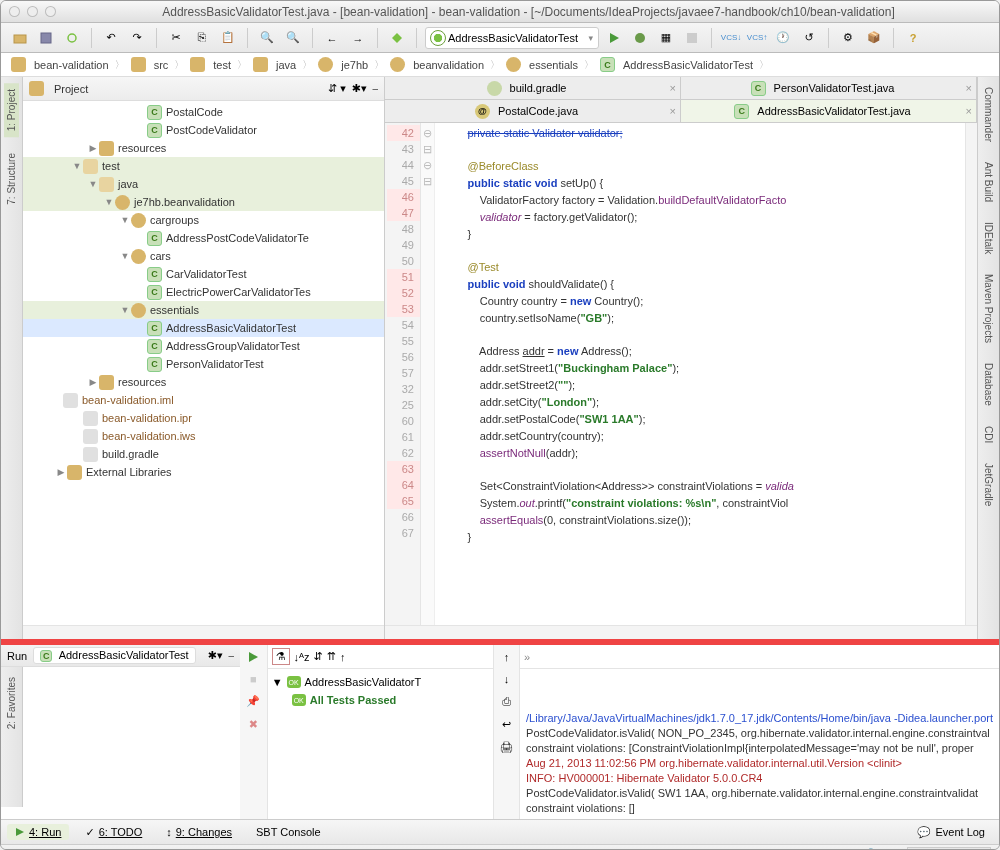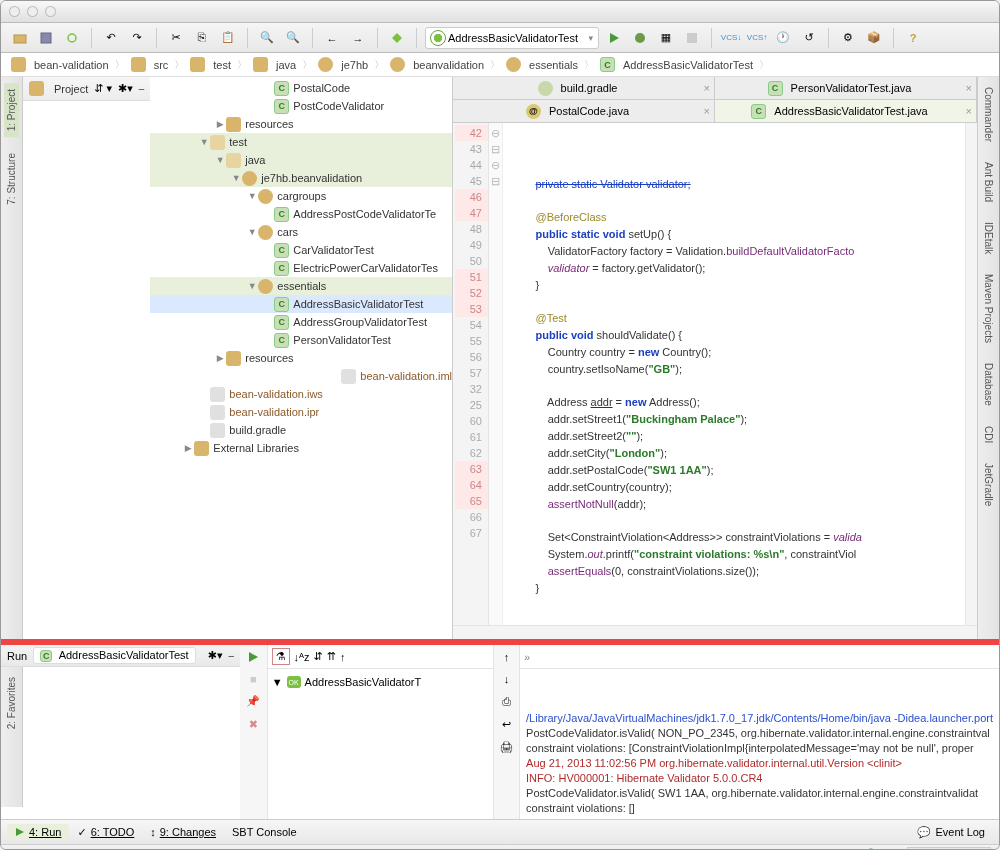--- a/index.html
+++ b/index.html
@@ -15,21 +15,21 @@
 .runcfg::before { content:""; position:absolute; left:4px; width:14px; height:14px; background:radial-gradient(circle,#7ac142 40%,transparent 45%); border:1px solid #6a9f3a; border-radius:50%; }
 .runcfg::after { content:"▾"; position:absolute; right:5px; color:#888; font-size:9px; }
 .breadcrumb { height:24px; background:#fff; border-bottom:1px solid #ddd; display:flex; align-items:center; padding:0 6px; gap:2px; overflow:hidden; }
 .crumb { display:flex; align-items:center; gap:4px; padding:0 4px; color:#444; white-space:nowrap; }
 .chev { color:#aaa; font-size:10px; }
 .mainarea { display:flex; height:562px; }
 .leftgutter,.rightgutter { width:22px; background:linear-gradient(90deg,#eee,#e3e3e3); border-right:1px solid #ccc; display:flex; flex-direction:column; align-items:center; padding-top:6px; gap:12px; }
 .rightgutter { border-right:none; border-left:1px solid #ccc; }
 .vtab { writing-mode:vertical-rl; transform:rotate(180deg); font-size:10px; color:#555; cursor:pointer; padding:4px 0; }
 .rightgutter .vtab { transform:none; }
-.projpanel { width:430px; background:#fff; border-right:1px solid #ccc; display:flex; flex-direction:row; }
+.projpanel { width:362px; background:#fff; border-right:1px solid #ccc; display:flex; flex-direction:column; }
 .panelhdr { height:24px; background:linear-gradient(#f6f6f6,#ececec); border-bottom:1px solid #ddd; display:flex; align-items:center; padding:0 6px; gap:6px; }
 .phlabel { flex:1; color:#333; }
 .tree { flex:1; overflow:auto; padding:2px 0; }
 .tnode { display:flex; align-items:center; height:18px; padding-left:4px; white-space:nowrap; }
 .tnode.sel { background:#dbe9ff; }
 .tnode.hi { background:#e8f0dc; }
 .arrow { width:12px; display:inline-block; text-align:center; color:#888; font-size:9px; }
 .ticon { width:15px; height:15px; margin-right:4px; display:inline-flex; align-items:center; justify-content:center; border-radius:3px; font-size:9px; font-weight:bold; }
 .ic-folder { background:#d8b56a; } .ic-folder-o { background:#e8d4a0; }
 .ic-pkg { background:#d8b56a; border-radius:50%; }
@@ -39,55 +39,56 @@
 .tlabel.brown { color:#8a5a2a; }
 .editor { flex:1; display:flex; flex-direction:column; background:#fff; min-width:0; }
 .tabsrow { height:23px; display:flex; border-bottom:1px solid #ccc; background:#ededed; }
 .etab { flex:1; display:flex; align-items:center; justify-content:center; gap:4px; border-right:1px solid #ccc; position:relative; padding:0 18px 0 6px; background:#ededed; font-size:11px; }
 .etab.active { background:#f0f5e8; }
 .etab .close { position:absolute; right:4px; color:#999; font-size:11px; }
 .codewrap { flex:1; display:flex; overflow:hidden; position:relative; }
 .gutter { width:36px; background:#f4f4f4; border-right:1px solid #e5e5e5; text-align:right; padding:2px 6px 2px 2px; font-family:Menlo,Consolas,monospace; font-size:11px; color:#aaa; line-height:16px; }
 .gutter .g42,.gutter .g46,.gutter .g47,.gutter .g51,.gutter .g52,.gutter .g53,.gutter .g63,.gutter .g64,.gutter .g65 { background:#ffe8e8; color:#c88; margin-right:-6px; padding-right:6px; }
 .foldcol { width:14px; background:#fafafa; border-right:1px solid #eee; line-height:16px; font-size:9px; color:#bbb; text-align:center; padding-top:2px; }
-.code { flex:1; font-family:Menlo,Consolas,monospace; font-size:11px; line-height:16px; padding:16px 6px; white-space:pre; overflow:hidden; color:#333;margin-top:37px; }
+.code { flex:1; font-family:Menlo,Consolas,monospace; font-size:11px; line-height:16px; padding:2px 6px; white-space:pre; overflow:hidden; color:#333; }
 .kw { color:#1a3fbf; font-weight:bold; } .kw2 { color:#1a3fbf; }
 .ann { color:#9a8a2a; } .str { color:#2a7a2a; font-weight:bold; } .fld { color:#7a2a7a; font-style:italic; } .st { color:#7a2a7a; }
 .errstripe { width:12px; background:#f4f4f4; border-left:1px solid #e5e5e5; }
 .bottom { border-top:6px solid #ef4444; height:180px; display:flex; flex-direction:row; background:#fff; }
 .runhdr { height:22px; background:linear-gradient(#f3f3f3,#e9e9e9); border-bottom:1px solid #ddd; display:flex; align-items:center; padding:0 6px; gap:6px; }
 .runbody { flex:1; display:flex; overflow:hidden; }
 .runleft { width:28px; background:#f6f6f6; border-right:1px solid #e4e4e4; display:flex; flex-direction:column; align-items:center; padding-top:6px; gap:10px; }
 .runmid { width:228px; border-right:1px solid #e4e4e4; display:flex; flex-direction:column; }
 .runmidhdr { height:24px; border-bottom:1px solid #e4e4e4; display:flex; align-items:center; padding:0 4px; gap:4px; }
 .donebar { display:flex; align-items:center; gap:12px; flex:1; }
 .progress { width:340px; height:12px; border:1px solid #8a8; border-radius:2px; background:repeating-linear-gradient(90deg,#7ac142 0 6px,#6ab132 6px 12px); }
 .testtree { flex:1; padding:4px; }
 .ttnode { display:flex; align-items:center; gap:4px; height:18px; }
 .okbadge { width:14px; height:12px; background:#7ac142; border-radius:3px; color:#fff; font-size:7px; display:flex; align-items:center; justify-content:center; }
 .console { flex:1; display:flex; }
 .consleft { width:26px; background:#f6f6f6; border-right:1px solid #e4e4e4; display:flex; flex-direction:column; align-items:center; padding-top:6px; gap:10px; }
 .consout { flex:1; font-family:Menlo,Consolas,monospace; font-size:11px; line-height:15px; padding:4px 6px; overflow:hidden; white-space:pre;margin-top:38px; }
 .cblue { color:#2a4fcf; } .cred { color:#b02a2a; } .cgrey { color:#333; }
-.statusstrip { height:22px; background:linear-gradient(#f6f6f6,#e8e8e8); border-top:1px solid #ccc; display:flex; align-items:center; padding:12px 6px; gap:0; }
+.statusstrip { height:22px; background:linear-gradient(#f6f6f6,#e8e8e8); border-top:1px solid #ccc; display:flex; align-items:center; padding:12px 6px; gap:8px; }
 .sbtn { padding:2px 8px; border-radius:3px; display:flex; align-items:center; gap:4px; }
 .sbtn.run { background:#e8f0dc; }
 .statusbar { height:20px; background:linear-gradient(#f2f2f2,#e6e6e6); border-top:1px solid #ccc; display:flex; align-items:center; padding:0 8px; font-size:10px; color:#555; }
 .statusbar .spacer { flex:1; }
 svg { display:block; }
 </style>
 </head>
 <body>
 
 <div class="titlebar">
   <div class="traffic">
     <div class="tl" style="background:#eee"></div>
     <div class="tl" style="background:#eee"></div>
     <div class="tl" style="background:#eee"></div>
   </div>
+  <div class="title">AddressBasicValidatorTest.java - [bean-validation] - bean-validation - [~/Documents/IdeaProjects/javaee7-handbook/ch10/bean-validation]</div>
 </div>
 
 <div class="toolbar">
   <div class="tbtn">
       <svg width="14" height="14">
         <rect x="1" y="4" width="12" height="8" fill="#d8b56a" stroke="#b8954a"></rect>
       </svg>
     </div>
   <div class="tbtn">
       <svg width="14" height="14">
@@ -281,34 +282,34 @@
         <div class="tnode" style="padding-left: 112px;">
           <span class="arrow"></span>
           <span class="ticon ic-class">C</span>
           <span class="tlabel">PersonValidatorTest</span>
         </div>
         <div class="tnode" style="padding-left: 64px;">
           <span class="arrow">▶</span>
           <span class="ticon ic-folder"></span>
           <span class="tlabel">resources</span>
         </div>
-        <div class="tnode" style="padding-left: 28px; justify-content: flex-end;">
+        <div class="tnode" style="padding-left: 28px;">
           <span class="arrow"></span>
           <span class="ticon ic-file"></span>
           <span class="tlabel brown">bean-validation.iml</span>
         </div>
         <div class="tnode" style="padding-left: 48px;">
           <span class="arrow"></span>
           <span class="ticon ic-file"></span>
+          <span class="tlabel brown">bean-validation.ipr</span>
+        </div>
+        <div class="tnode" style="padding-left: 48px;">
+          <span class="arrow"></span>
+          <span class="ticon ic-file"></span>
           <span class="tlabel brown">bean-validation.iws</span>
-        </div>
-        <div class="tnode" style="padding-left: 48px;">
-          <span class="arrow"></span>
-          <span class="ticon ic-file"></span>
-          <span class="tlabel brown">bean-validation.ipr</span>
         </div>
         <div class="tnode" style="padding-left: 48px;">
           <span class="arrow"></span>
           <span class="ticon ic-file"></span>
           <span class="tlabel">build.gradle</span>
         </div>
         <div class="tnode" style="padding-left: 32px;">
           <span class="arrow">▶</span>
           <span class="ticon ic-folder"></span>
           <span class="tlabel">External Libraries</span>
@@ -467,20 +468,24 @@
         <span>⇵</span>
         <span>⇈</span>
         <span>↑</span>
       </div>
       <div class="testtree">
         <div class="ttnode">
             <span>▼</span>
             <span class="okbadge">OK</span>
             <span>AddressBasicValidatorT</span>
           </div>
+        <div class="ttnode" style="padding-left:20px">
+            <span class="okbadge">OK</span>
+            <b style="color:#2a7a2a">All Tests Passed</b>
+          </div>
       </div>
     </div>
     <div class="console">
       <div class="consleft">
         <div>↑</div>
         <div>↓</div>
         <div>⎙</div>
         <div>↩</div>
         <div>🖨</div>
       </div>

